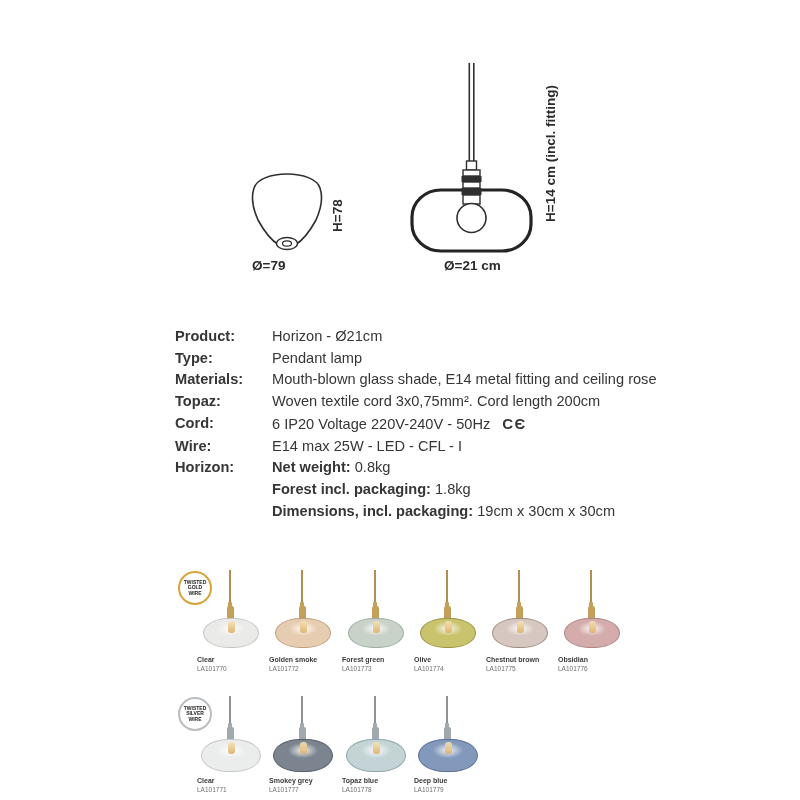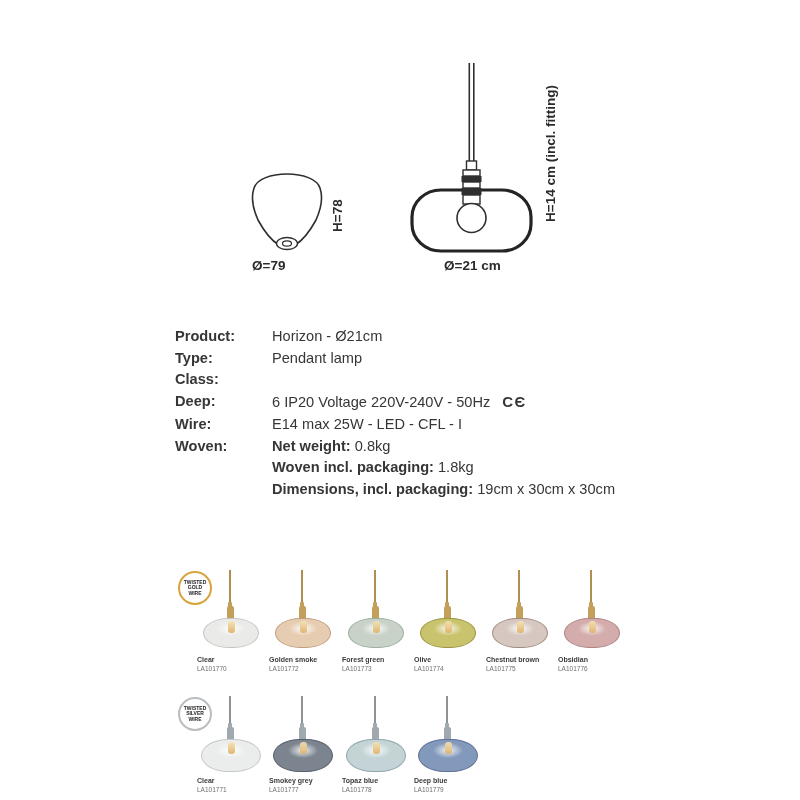--- a/index.html
+++ b/index.html
@@ -74,37 +74,42 @@
   <div id="specs">
     <div class="spec-row">
       <div class="spec-label">Product:</div>
       <div class="spec-value"><b></b><span>Horizon - Ø21cm</span></div>
     </div>
     <div class="spec-row">
       <div class="spec-label">Type:</div>
       <div class="spec-value"><b></b><span>Pendant lamp</span></div>
     </div>
     <div class="spec-row">
-      <div class="spec-label">Class:</div>
-    </div>
-    <div class="spec-row">
-      <div class="spec-label">Deep:</div>
+      <div class="spec-label">Materials:</div>
+      <div class="spec-value"><b></b><span>Mouth-blown glass shade, E14 metal fitting and ceiling rose</span></div>
+    </div>
+    <div class="spec-row">
+      <div class="spec-label">Topaz:</div>
+      <div class="spec-value"><b></b><span>Woven textile cord 3x0,75mm². Cord length 200cm</span></div>
+    </div>
+    <div class="spec-row">
+      <div class="spec-label">Cord:</div>
       <div class="spec-value"><b></b><span>6 IP20 Voltage 220V-240V - 50Hz</span><span class="ce">CЄ</span></div>
     </div>
     <div class="spec-row">
       <div class="spec-label">Wire:</div>
       <div class="spec-value"><b></b><span>E14 max 25W - LED - CFL - I</span></div>
     </div>
     <div class="spec-row">
-      <div class="spec-label">Woven:</div>
+      <div class="spec-label">Horizon:</div>
       <div class="spec-value"><b>Net weight:</b><span> 0.8kg</span></div>
     </div>
     <div class="spec-row">
       <div class="spec-label"></div>
-      <div class="spec-value"><b>Woven incl. packaging:</b><span> 1.8kg</span></div>
+      <div class="spec-value"><b>Forest incl. packaging:</b><span> 1.8kg</span></div>
     </div>
     <div class="spec-row">
       <div class="spec-label"></div>
       <div class="spec-value"><b>Dimensions, incl. packaging:</b><span> 19cm x 30cm x 30cm</span></div>
     </div>
   </div>
 
   <div class="badge" style="left: 178px; top: 571px; border: 2px solid rgb(215, 164, 60);">
     <span>TWISTED</span>
     <span>GOLD</span>

